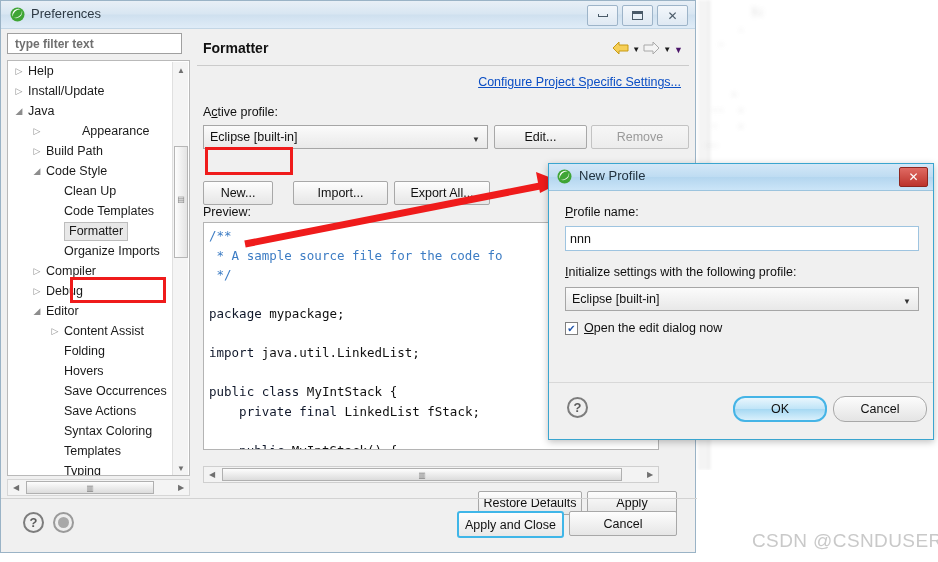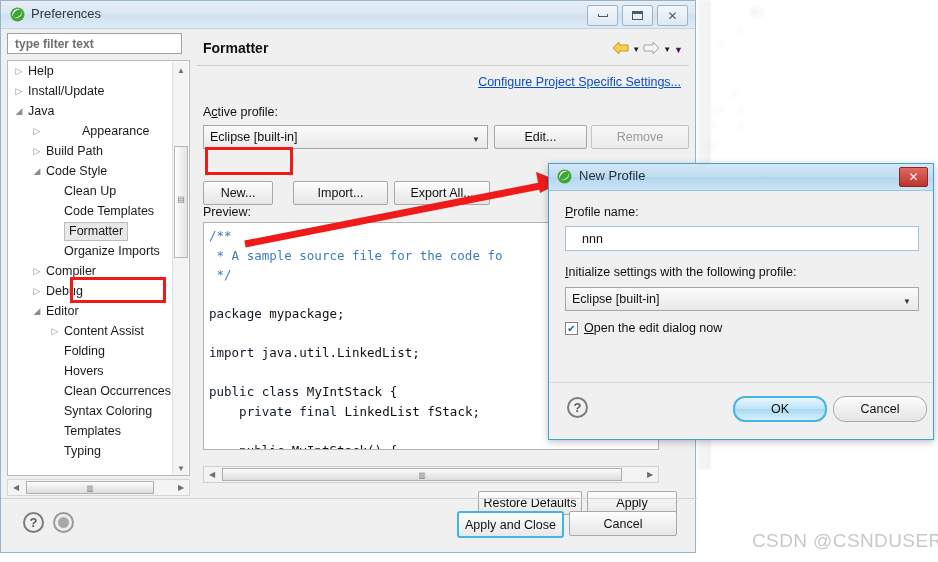--- a/index.html
+++ b/index.html
@@ -243,21 +243,21 @@
     border: 1px solid #8d2720; border-radius: 2px;
     display:flex; align-items:center; justify-content:center;
     color: #fff; font-size: 12px; font-weight: bold;
     font-family: "DejaVu Sans", sans-serif;
   }
   .dlg-lbl { position: absolute; font-size: 12.5px; color: #101010; }
   .dlg-input {
     position: absolute; left: 16px; top: 62px; width: 354px; height: 25px;
     background: #ffffff; border: 1px solid #9ec4e0; box-sizing: border-box;
   }
-  .dlg-input span { position: absolute; left: 16px; top: 5px; font-size: 12.5px; color: #111; }
+  .dlg-input span { position: absolute; left: 4px; top: 5px; font-size: 12.5px; color: #111; }
   .dlg-combo {
     position: absolute; left: 16px; top: 123px; width: 354px; height: 24px;
     background: linear-gradient(to bottom, #fbfbfb, #e8e8e8);
     border: 1px solid #a6a6a6; box-sizing: border-box;
   }
   .chk {
     position: absolute; left: 16px; top: 158px; width: 13px; height: 13px;
     background: #fff; border: 1px solid #7f7f7f; box-sizing: border-box;
     display: flex; align-items: center; justify-content: center;
     color: #2255aa; font-size: 10px; line-height: 1;
@@ -383,21 +383,24 @@
               <span class="arrow" style="left: 42px;">▷</span>
               <span class="label" style="left: 56px;">Content Assist</span>
             </div>
             <div class="tree-item" style="top: 0px;">
               <span class="label" style="left: 56px;">Folding</span>
             </div>
             <div class="tree-item" style="top: 0px;">
               <span class="label" style="left: 56px;">Hovers</span>
             </div>
             <div class="tree-item" style="top: 0px;">
-              <span class="label" style="left: 56px;">Clean Occurrences</span>
+              <span class="label" style="left: 56px;">Save Occurrences</span>
+            </div>
+            <div class="tree-item" style="top: 0px;">
+              <span class="label" style="left: 56px;">Save Actions</span>
             </div>
             <div class="tree-item" style="top: 0px;">
               <span class="label" style="left: 56px;">Syntax Coloring</span>
             </div>
             <div class="tree-item" style="top: 0px;">
               <span class="label" style="left: 56px;">Templates</span>
             </div>
             <div class="tree-item" style="top: 0px;">
               <span class="label" style="left: 56px;">Typing</span>
             </div>

